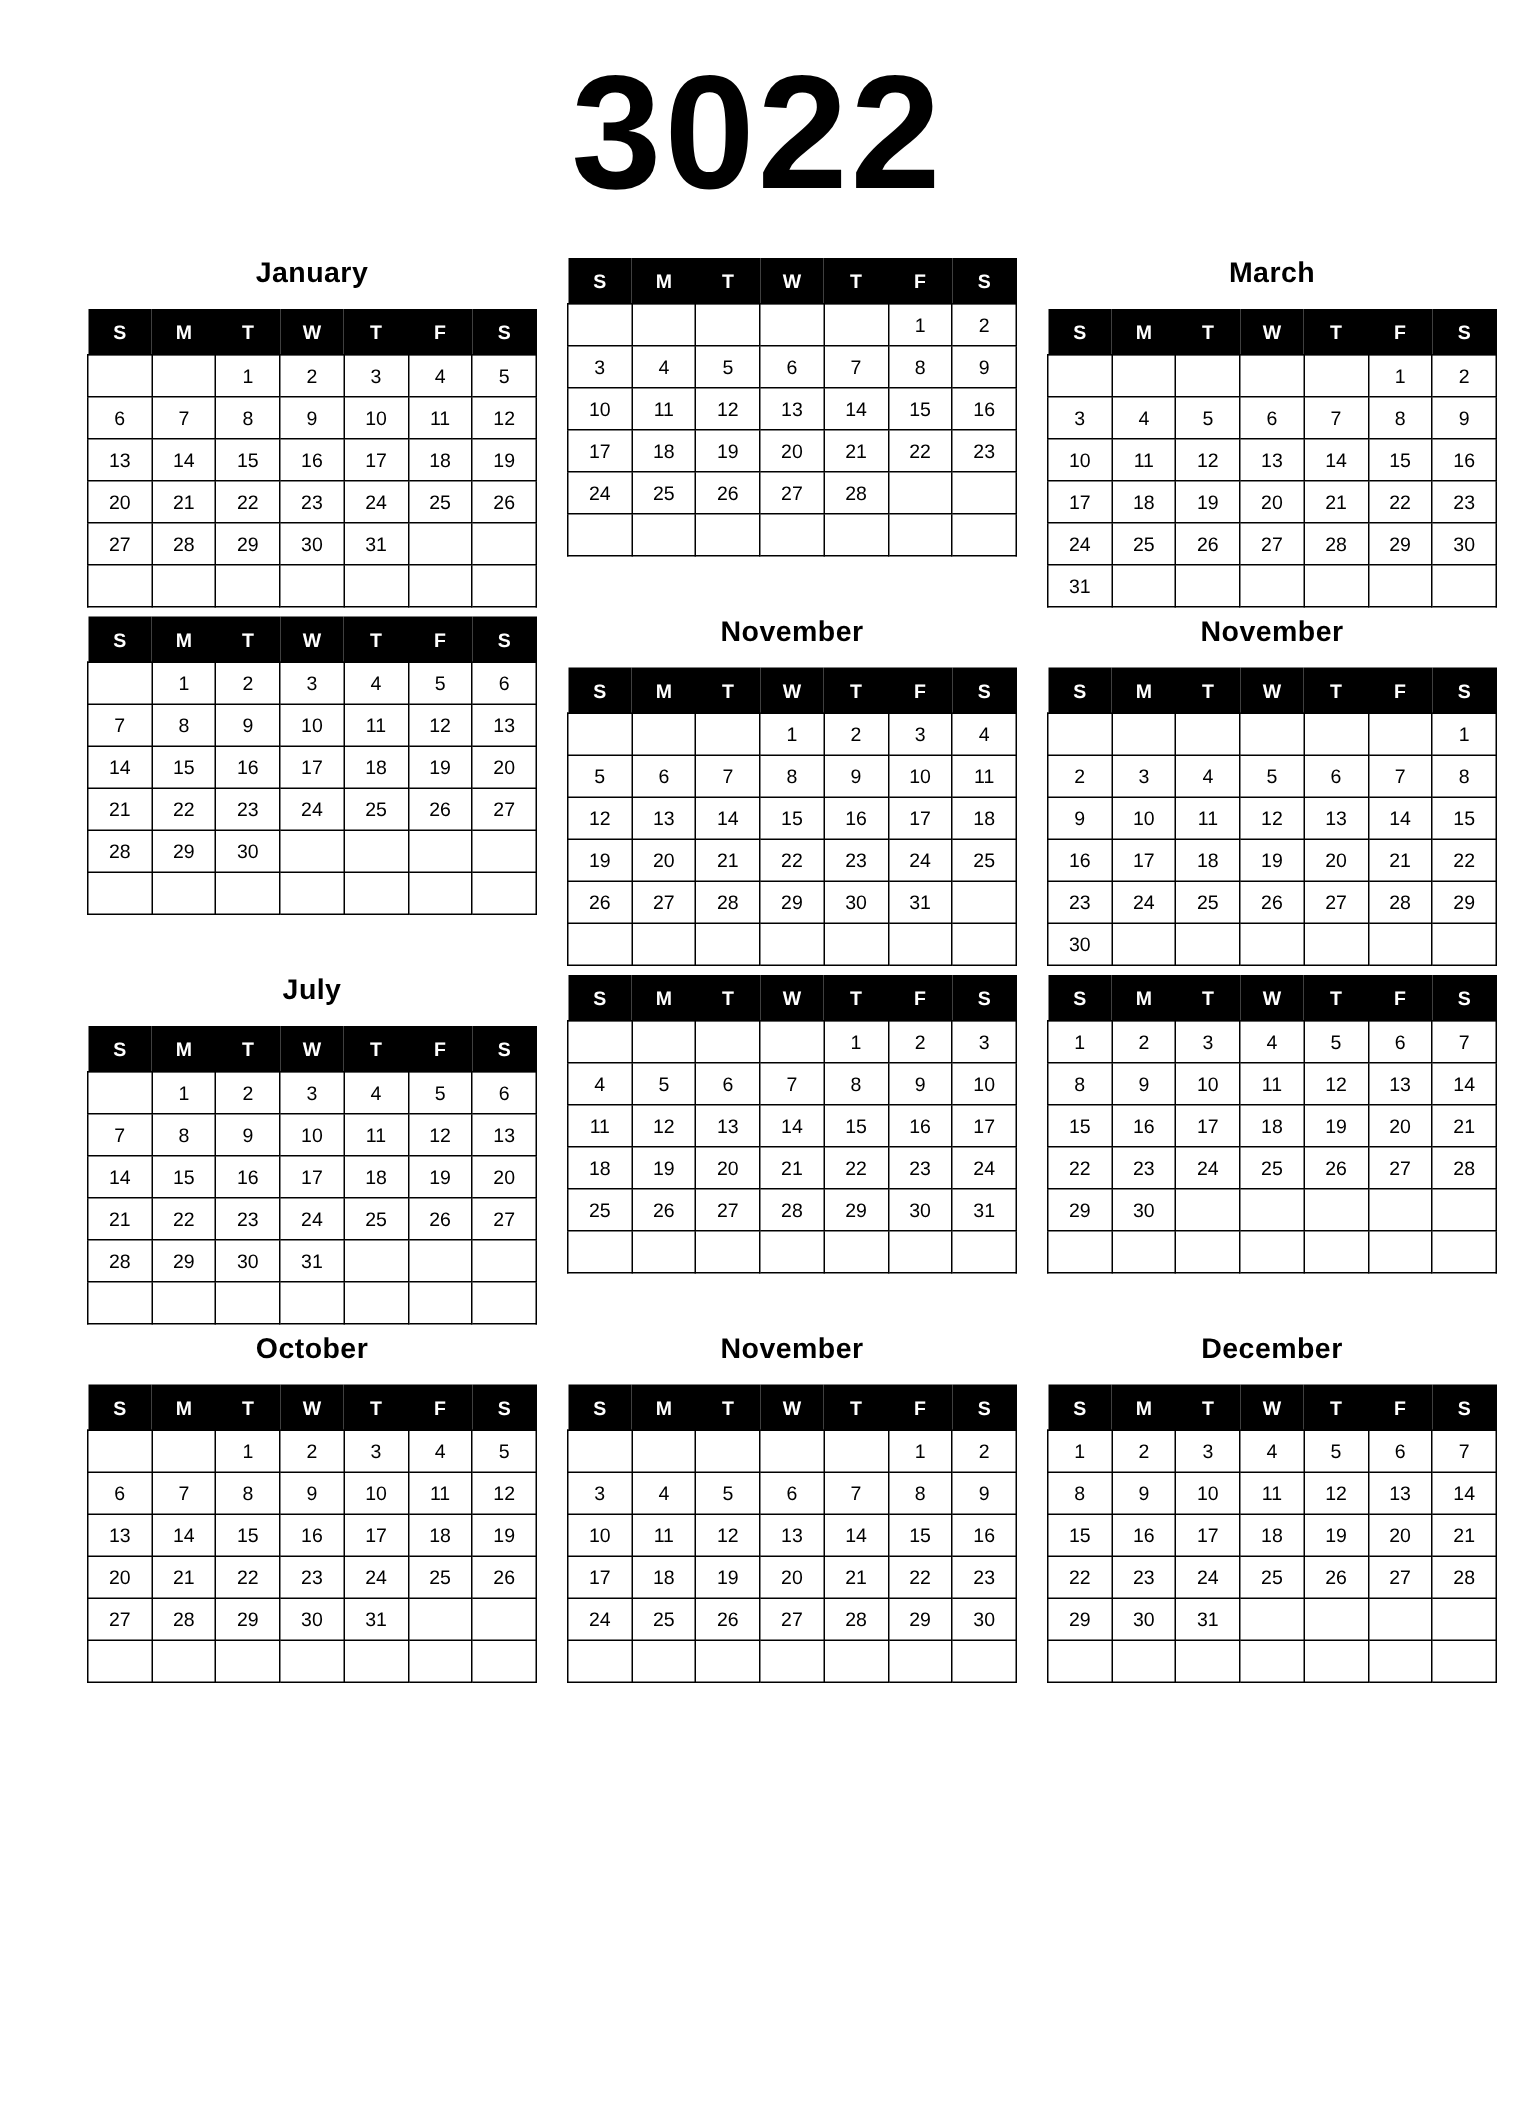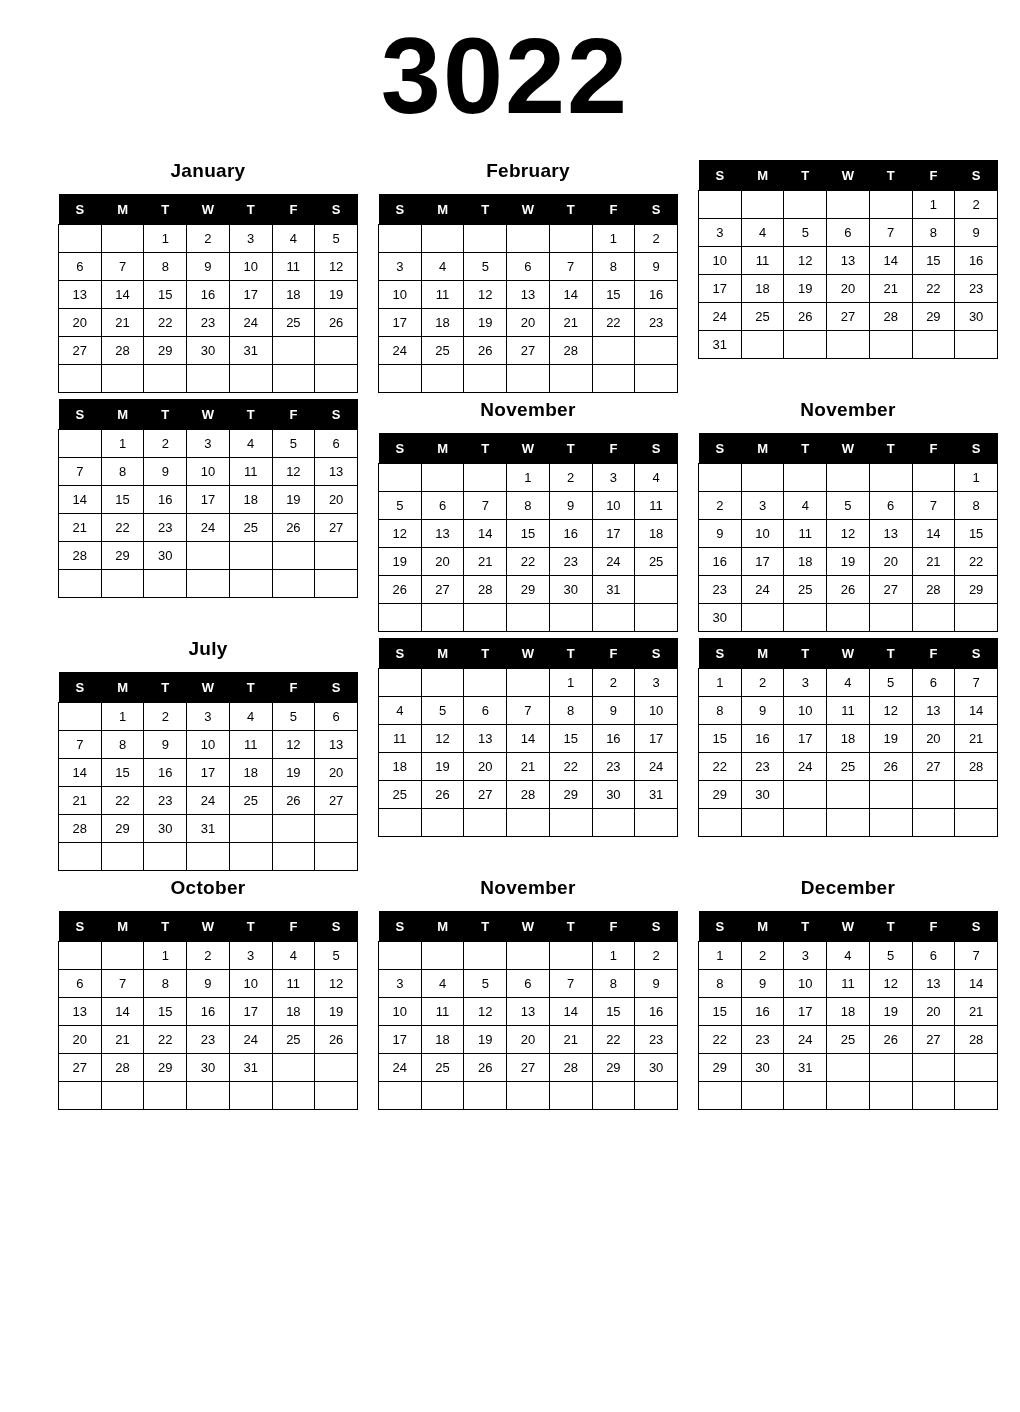--- a/index.html
+++ b/index.html
@@ -19,21 +19,21 @@
     height: 1412px;
     position: relative;
     box-sizing: border-box;
   }
   .year-title {
     text-align: center;
     font-size: 108px;
     font-weight: bold;
     letter-spacing: 2px;
     line-height: 1;
-    margin: 0;
+    margin: 12px;
     padding-top: 22px;
     padding-right: 10px;
     color: #000;
   }
   .grid {
     margin: 16px auto;
     width: 960px;
     padding-left: 18px;
     box-sizing: border-box;
     display: grid;
@@ -156,92 +156,92 @@
               <td class="empty"></td>
               <td class="empty"></td>
               <td class="empty"></td>
               <td class="empty"></td>
               <td class="empty"></td>
             </tr>
           </tbody>
         </table>
       </div>
       <div class="month">
-        <div class="month-name">February</div>
-        <table class="cal">
-          <thead>
-            <tr>
-              <th>S</th>
-              <th>M</th>
-              <th>T</th>
-              <th>W</th>
-              <th>T</th>
-              <th>F</th>
-              <th>S</th>
-            </tr>
-          </thead>
-          <tbody>
-            <tr>
-              <td class="empty"></td>
-              <td class="empty"></td>
-              <td class="empty"></td>
-              <td class="empty"></td>
-              <td class="empty"></td>
-              <td>1</td>
-              <td>2</td>
-            </tr>
-            <tr>
-              <td>3</td>
-              <td>4</td>
-              <td>5</td>
-              <td>6</td>
-              <td>7</td>
-              <td>8</td>
-              <td>9</td>
-            </tr>
-            <tr>
-              <td>10</td>
-              <td>11</td>
-              <td>12</td>
-              <td>13</td>
-              <td>14</td>
-              <td>15</td>
-              <td>16</td>
-            </tr>
-            <tr>
-              <td>17</td>
-              <td>18</td>
-              <td>19</td>
-              <td>20</td>
-              <td>21</td>
-              <td>22</td>
-              <td>23</td>
-            </tr>
-            <tr>
-              <td>24</td>
-              <td>25</td>
-              <td>26</td>
-              <td>27</td>
-              <td>28</td>
-              <td class="empty"></td>
-              <td class="empty"></td>
-            </tr>
-            <tr>
-              <td class="empty"></td>
-              <td class="empty"></td>
-              <td class="empty"></td>
-              <td class="empty"></td>
-              <td class="empty"></td>
-              <td class="empty"></td>
-              <td class="empty"></td>
-            </tr>
-          </tbody>
-        </table>
-      </div>
-      <div class="month">
+        <table class="cal">
+          <thead>
+            <tr>
+              <th>S</th>
+              <th>M</th>
+              <th>T</th>
+              <th>W</th>
+              <th>T</th>
+              <th>F</th>
+              <th>S</th>
+            </tr>
+          </thead>
+          <tbody>
+            <tr>
+              <td class="empty"></td>
+              <td class="empty"></td>
+              <td class="empty"></td>
+              <td class="empty"></td>
+              <td class="empty"></td>
+              <td>1</td>
+              <td>2</td>
+            </tr>
+            <tr>
+              <td>3</td>
+              <td>4</td>
+              <td>5</td>
+              <td>6</td>
+              <td>7</td>
+              <td>8</td>
+              <td>9</td>
+            </tr>
+            <tr>
+              <td>10</td>
+              <td>11</td>
+              <td>12</td>
+              <td>13</td>
+              <td>14</td>
+              <td>15</td>
+              <td>16</td>
+            </tr>
+            <tr>
+              <td>17</td>
+              <td>18</td>
+              <td>19</td>
+              <td>20</td>
+              <td>21</td>
+              <td>22</td>
+              <td>23</td>
+            </tr>
+            <tr>
+              <td>24</td>
+              <td>25</td>
+              <td>26</td>
+              <td>27</td>
+              <td>28</td>
+              <td class="empty"></td>
+              <td class="empty"></td>
+            </tr>
+            <tr>
+              <td class="empty"></td>
+              <td class="empty"></td>
+              <td class="empty"></td>
+              <td class="empty"></td>
+              <td class="empty"></td>
+              <td class="empty"></td>
+              <td class="empty"></td>
+            </tr>
+          </tbody>
+        </table>
+      </div>
+      <div class="month">
+        <div class="month-name">March</div>
         <table class="cal">
           <thead>
             <tr>
               <th>S</th>
               <th>M</th>
               <th>T</th>
               <th>W</th>
               <th>T</th>
               <th>F</th>
               <th>S</th>

